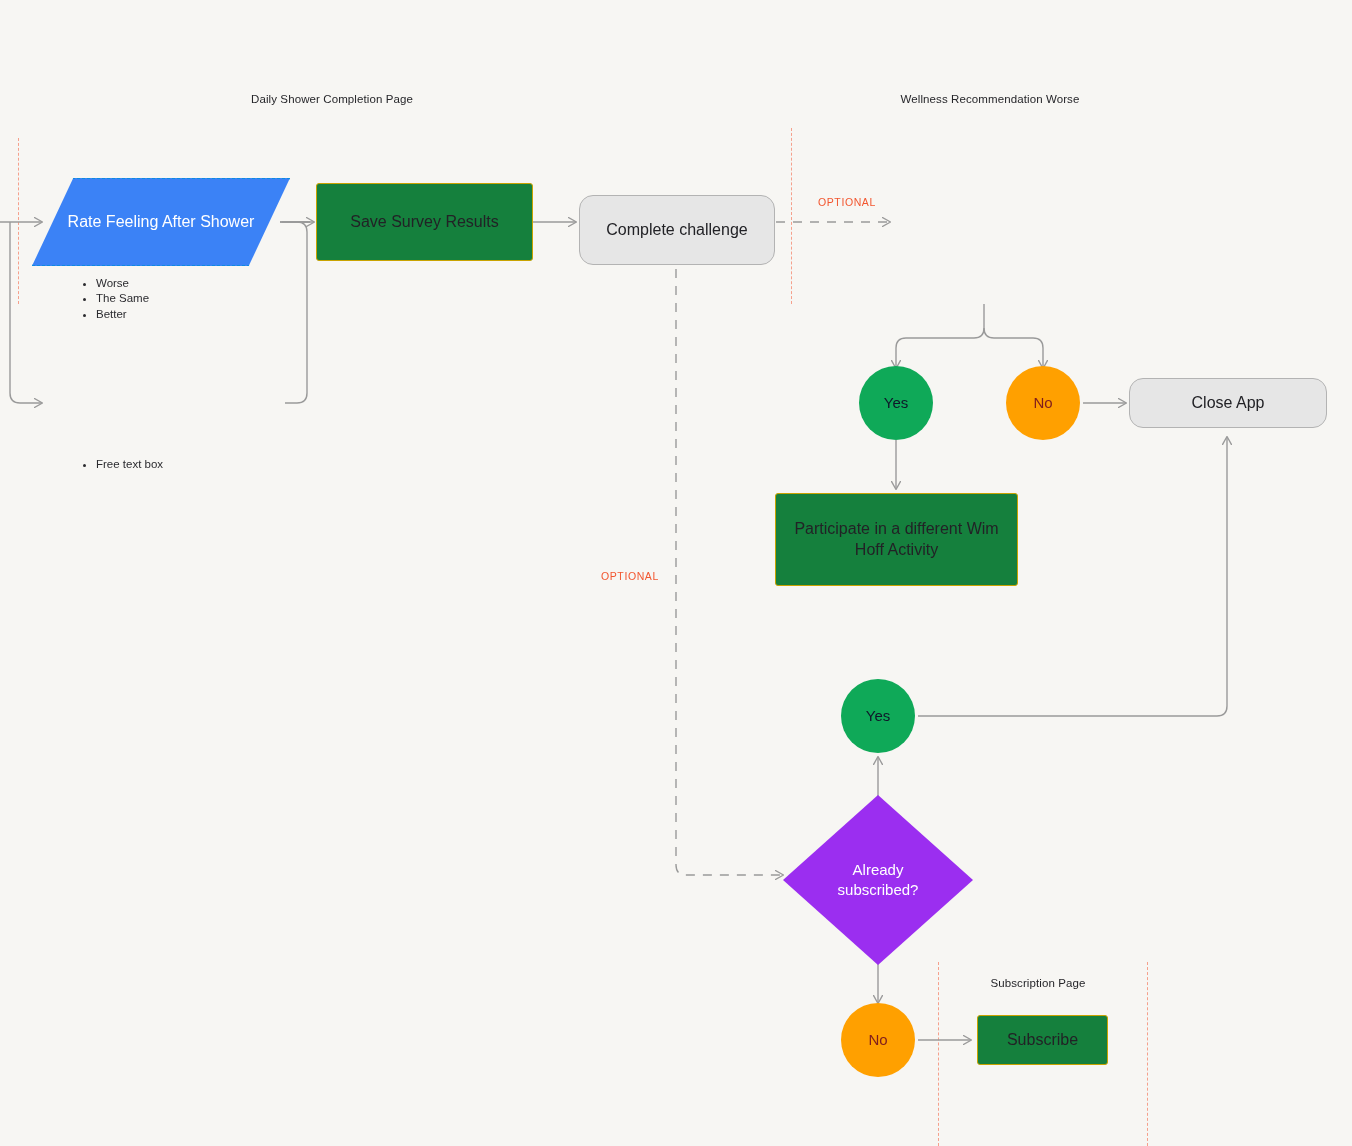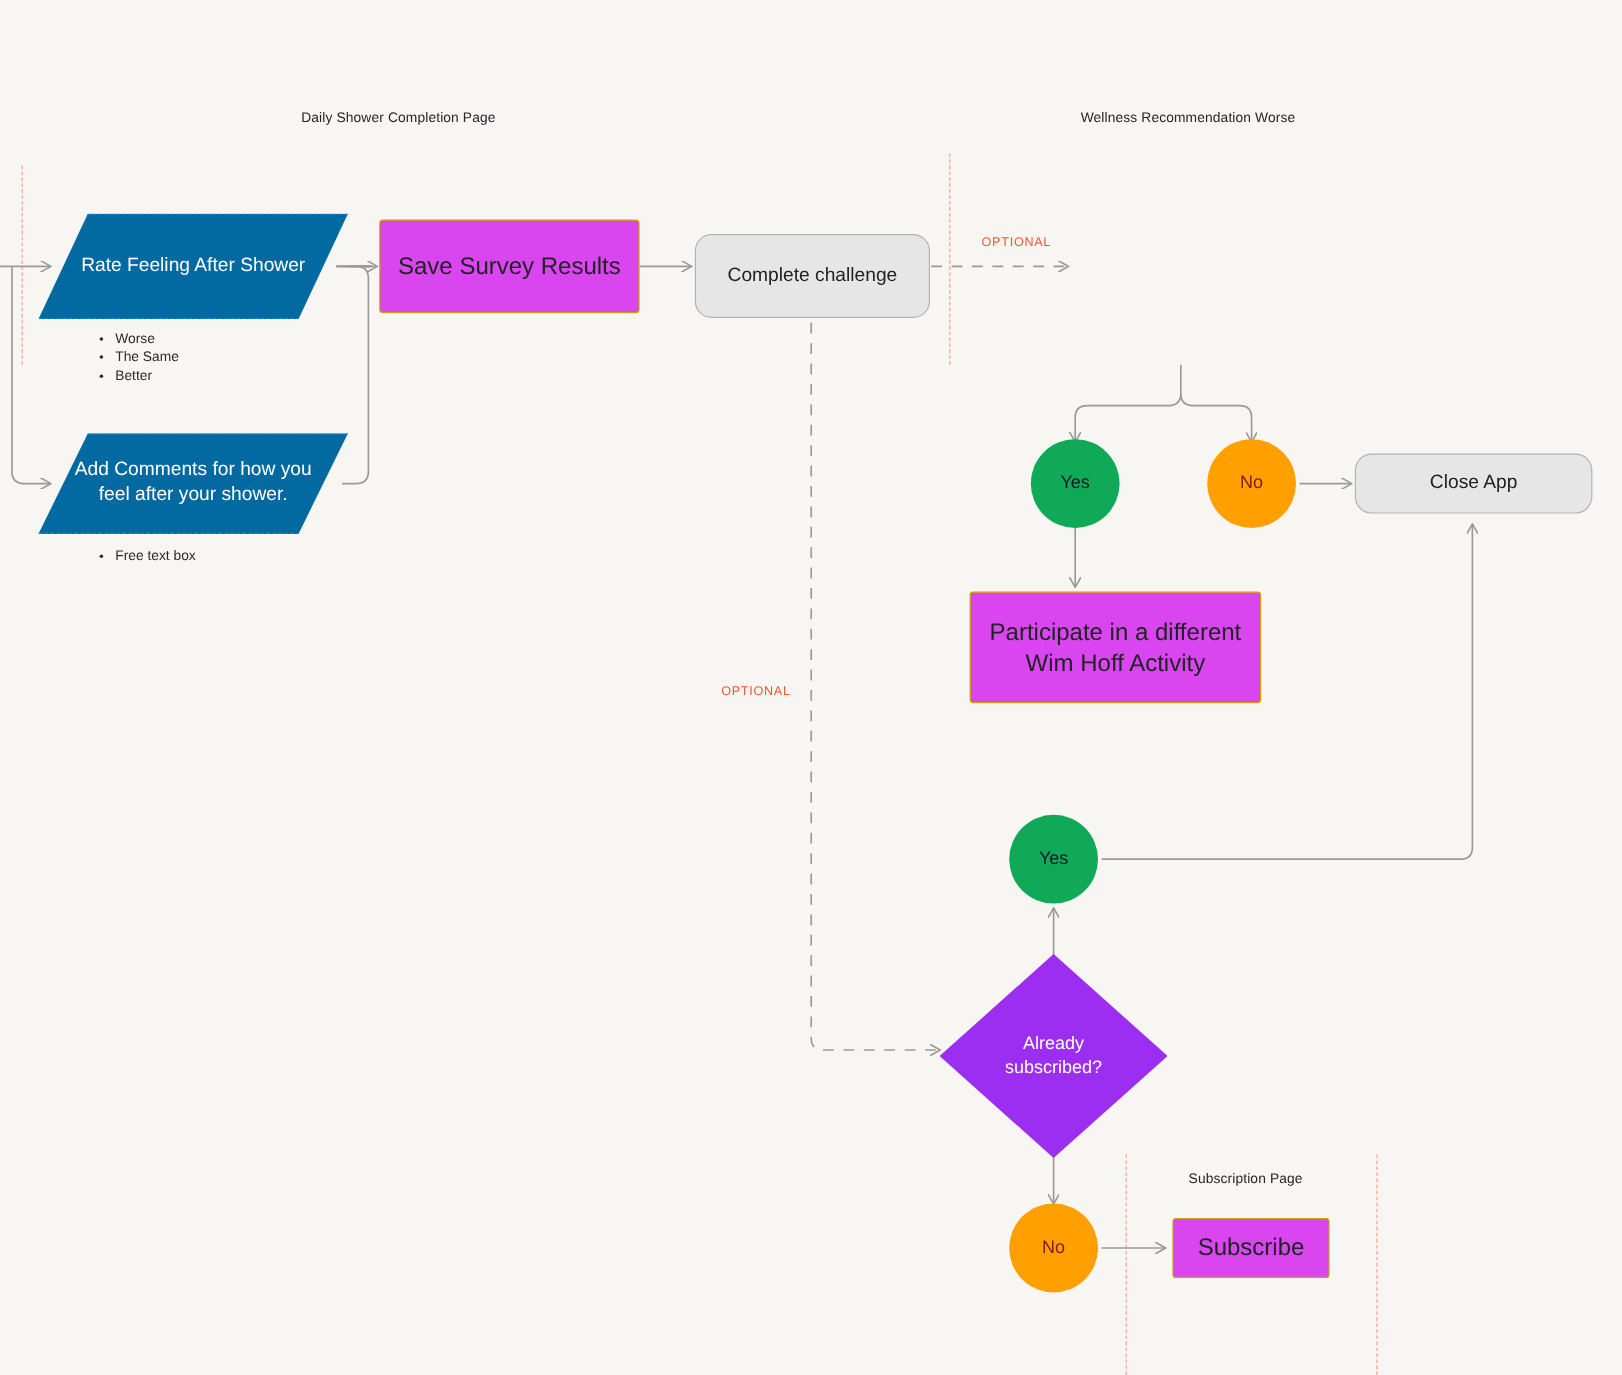--- a/index.html
+++ b/index.html
@@ -45,33 +45,33 @@
     position: absolute;
     font-size: 10.5px;
     color: #f2562f;
     letter-spacing: 0.6px;
     white-space: nowrap;
   }
   
   .para {
     color: #ffffff;
     font-size: 16px;
-    background: #0369a1;
+    background: #3b82f6;
     border: 1.5px dashed #0d8ce0;
     -webkit-clip-path: polygon(16% 0%, 100% 0%, 84% 100%, 0% 100%);
     clip-path: polygon(16% 0%, 100% 0%, 84% 100%, 0% 100%);
   }
   .para .inner { padding: 0 18px; }
   
   .proc {
-    background: #d946ef;
+    background: #15803d;
     border: 1.5px solid #c9a300;
     border-radius: 3px;
     color: #222226;
-    font-size: 20px;
+    font-size: 16px;
   }
   .proc .inner { padding: 0 14px; }
   
   .term {
     background: #e6e6e6;
     border: 1.5px solid #b3b3b3;
     border-radius: 14px;
     color: #222226;
     font-size: 16px;
   }
@@ -195,23 +195,20 @@
 
   <div class="node para" style="left:32px; top:178px; width:258px; height:88px;">
     <span class="inner">Rate Feeling After Shower</span>
   </div>
   <ul class="bullets" style="left:82px; top:276px;">
     <li>Worse</li>
     <li>The Same</li>
     <li>Better</li>
   </ul>
 
-  <div class="node para" style="left:32px; top:361px; width:258px; height:84px;">
-    <span class="inner">Add Comments for how you feel after your shower.</span>
-  </div>
   <ul class="bullets" style="left:82px; top:457px;">
     <li>Free text box</li>
   </ul>
 
   <div class="node proc" style="left:316px; top:183px; width:217px; height:78px;">
     <span class="inner">Save Survey Results</span>
   </div>
 
   <div class="node term" style="left:579px; top:195px; width:196px; height:70px;">
     <span class="inner">Complete challenge</span>
@@ -223,21 +220,21 @@
   </div>
 
   <div class="node circle orange" style="left:1006px; top:366px; width:74px; height:74px;">
     <span>No</span>
   </div>
 
   <div class="node term" style="left:1129px; top:378px; width:198px; height:50px;">
     <span class="inner">Close App</span>
   </div>
 
-  <div class="node proc" style="left:808px; top:493px; width:243px; height:93px;text-align:center;">
+  <div class="node proc" style="left:775px; top:493px; width:243px; height:93px;text-align:center;">
     <span class="inner">Participate in a different Wim Hoff Activity</span>
   </div>
 
   <div class="node circle green" style="left:841px; top:679px; width:74px; height:74px;">
     <span>Yes</span>
   </div>
 
   <div class="diamond-wrap" style="left:783px; top:795px; width:190px; height:170px;">
     <div class="diamond-shape"></div>
     <div class="diamond-text">Already subscribed?</div>

